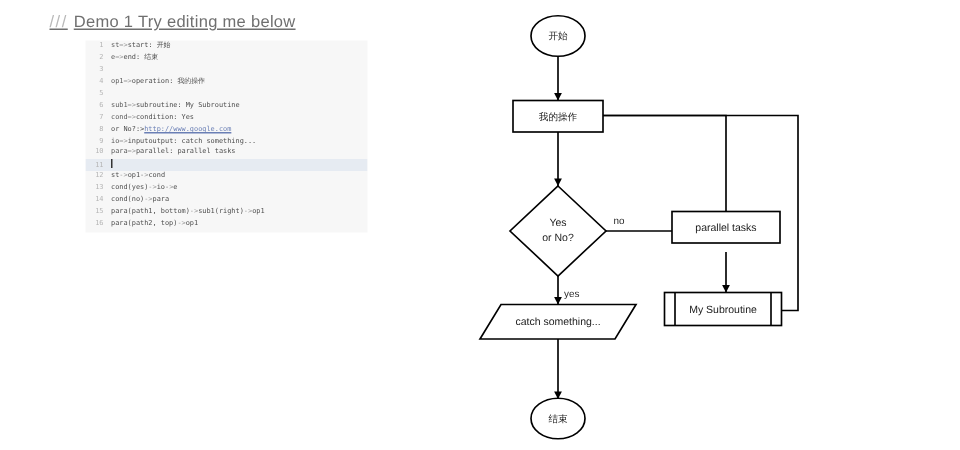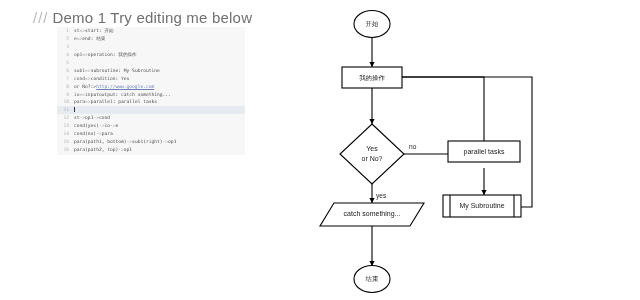--- a/index.html
+++ b/index.html
@@ -10,22 +10,23 @@
     font-family: "Liberation Sans", sans-serif;
     overflow: hidden;
   }
   #page { position: relative; width: 640px; height: 300px; background: #fff; }
 
   
   #left-pane { position: absolute; left: 0; top: 0; width: 300px; height: 300px; }
 
   #demo-header {
     position: absolute; left: 33px; top: 9px;
-    font-size: 15px; color: #6f6f6f; letter-spacing: .2px;
+    font-size: 11px; color: #6f6f6f; letter-spacing: .2px;
     white-space: nowrap;
+    text-decoration: underline;
   }
   #demo-header .slashes { color: #b9b9b9; letter-spacing: 1px; margin-right: 4px; }
 
   
   #editor {
     position: absolute; left: 57px; top: 27px;
     width: 188px; height: 128px;
     background: #f7f7f7;
     border: 0;
     font-family: "DejaVu Sans Mono", "Liberation Mono", monospace;

